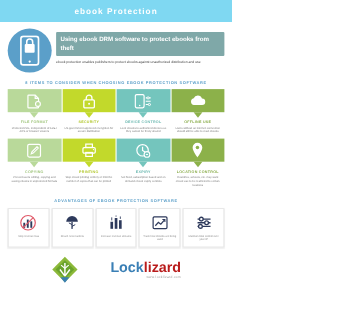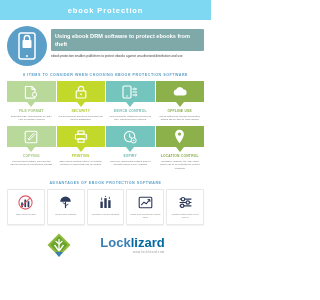--- a/index.html
+++ b/index.html
@@ -104,21 +104,21 @@
 
   
   .footer {
     display: flex; align-items: center; justify-content: center;
     margin-top: 7px; gap: 3px;
   }
   .footer-mark svg { display: block; }
   .footer-words { display: flex; flex-direction: column; }
   .footer-name { font-size: 13px; font-weight: bold; line-height: 1; }
   .footer-name .lock { color: #3a7fb5; padding-left: 25px; }
-  .footer-name .lizard { color: #0369a1; }
+  .footer-name .lizard { color: #b91c1c; }
   .footer-url {
     font-size: 3px; color: #9a9a9a; text-align: right;
     margin-top: 1px; letter-spacing: 0.3px;
   }
 </style>
 </head>
 <body>
 
 <div class="page">
 

